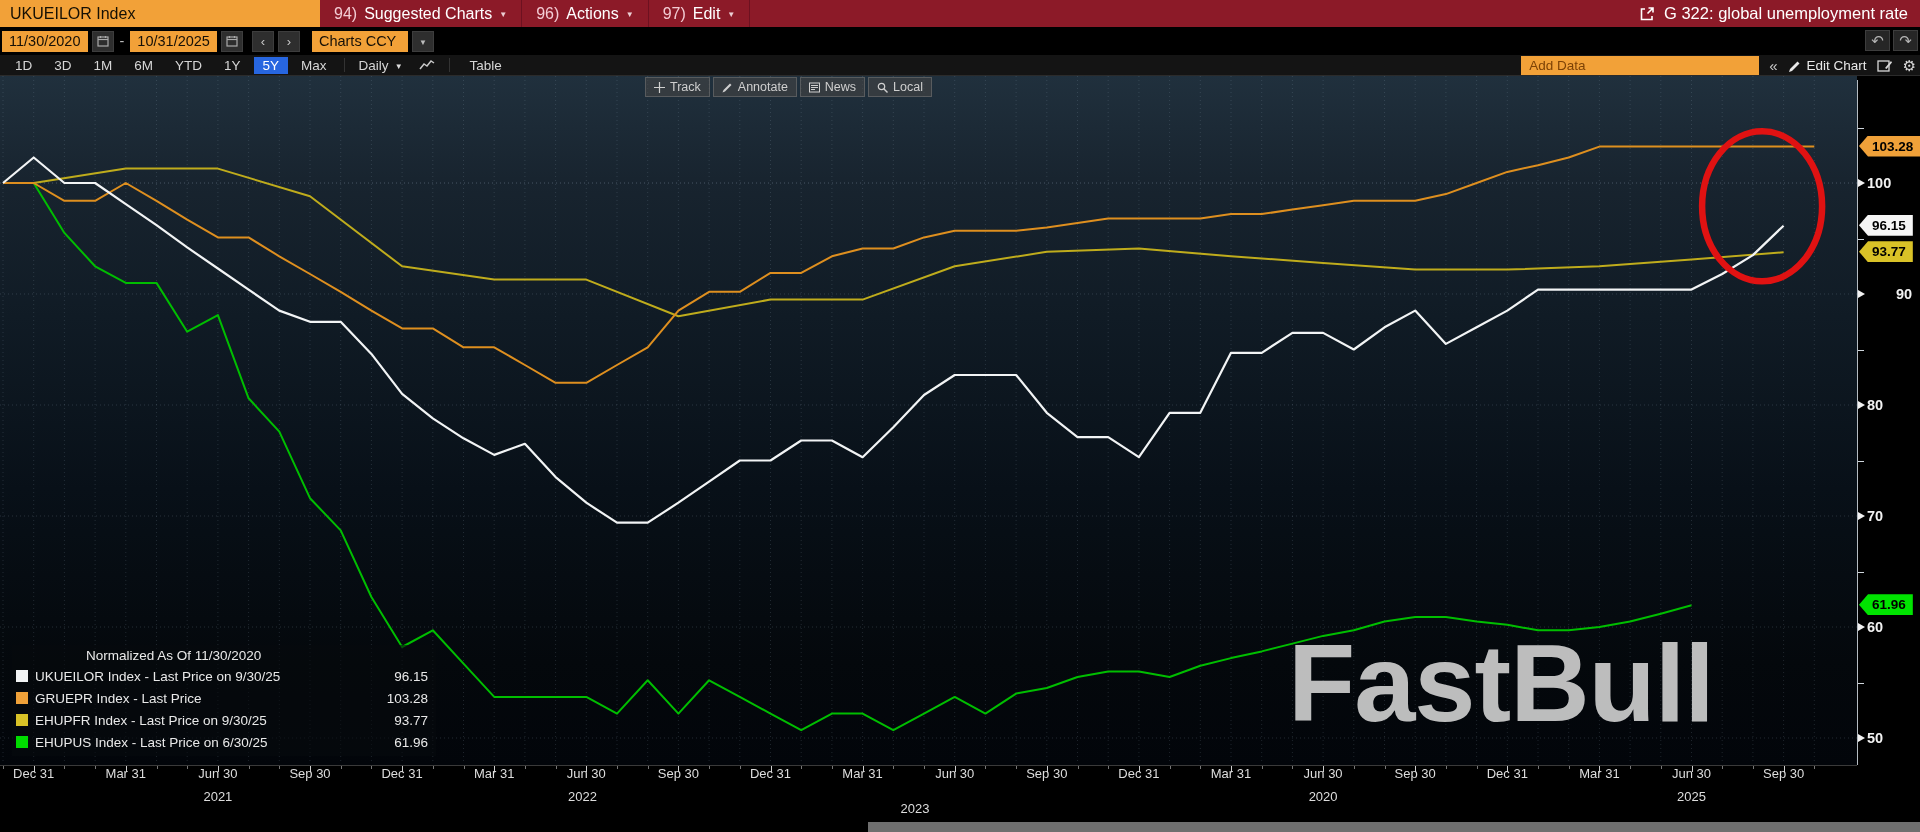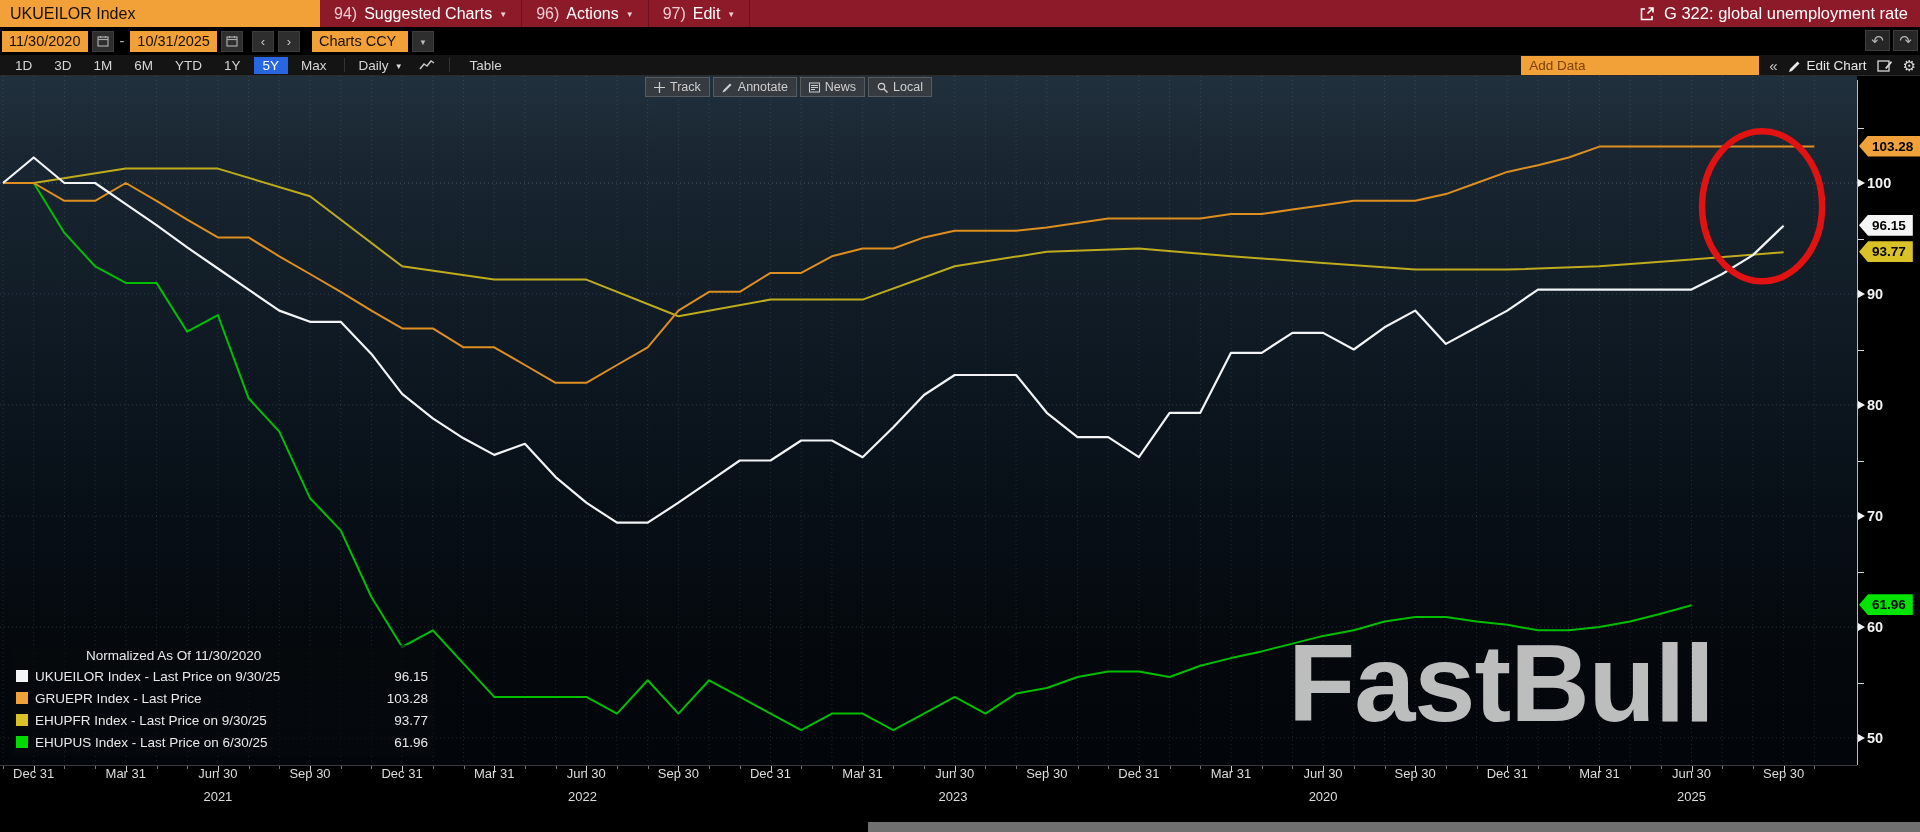--- a/index.html
+++ b/index.html
@@ -359,21 +359,21 @@
   </div>
 
   <div class="watermark">FastBull</div>
 
   <div class="ycol" id="ycol">
     <div class="yaxisline"></div>
   <div class="ytick" style="top: 98px;">
         <span class="tri"></span>
         <span>100</span>
       </div>
-      <div class="ytick" style="top: 209px;">
+      <div class="ytick" style="top: 209px; gap: 29px;">
         <span class="tri"></span>
         <span>90</span>
       </div>
       <div class="ytick" style="top: 320px;">
         <span class="tri"></span>
         <span>80</span>
       </div>
       <div class="ytick" style="top: 431px;">
         <span class="tri"></span>
         <span>70</span>
@@ -474,20 +474,20 @@
       <div class="xlabel" style="left: 1109.9px;">Dec 31</div>
       <div class="xlabel" style="left: 1202px;">Mar 31</div>
       <div class="xlabel" style="left: 1294.1px;">Jun 30</div>
       <div class="xlabel" style="left: 1386.2px;">Sep 30</div>
       <div class="xlabel" style="left: 1478.3px;">Dec 31</div>
       <div class="xlabel" style="left: 1570.4px;">Mar 31</div>
       <div class="xlabel" style="left: 1662.5px;">Jun 30</div>
       <div class="xlabel" style="left: 1754.6px;">Sep 30</div>
       <div class="xyear" style="left: 188.9px;">2021</div>
       <div class="xyear" style="left: 539px; text-align: right;">2022</div>
-      <div class="xyear" style="left: 924px;">2023</div>
+      <div class="xyear" style="left: 886px; margin-top: 12px;">2023</div>
       <div class="xyear" style="left: 1294.1px;">2020</div>
       <div class="xyear" style="left: 1662.5px;">2025</div>
     </div>
 
   <div class="bottombar"></div>
 
 </div>
 
 </body></html>

